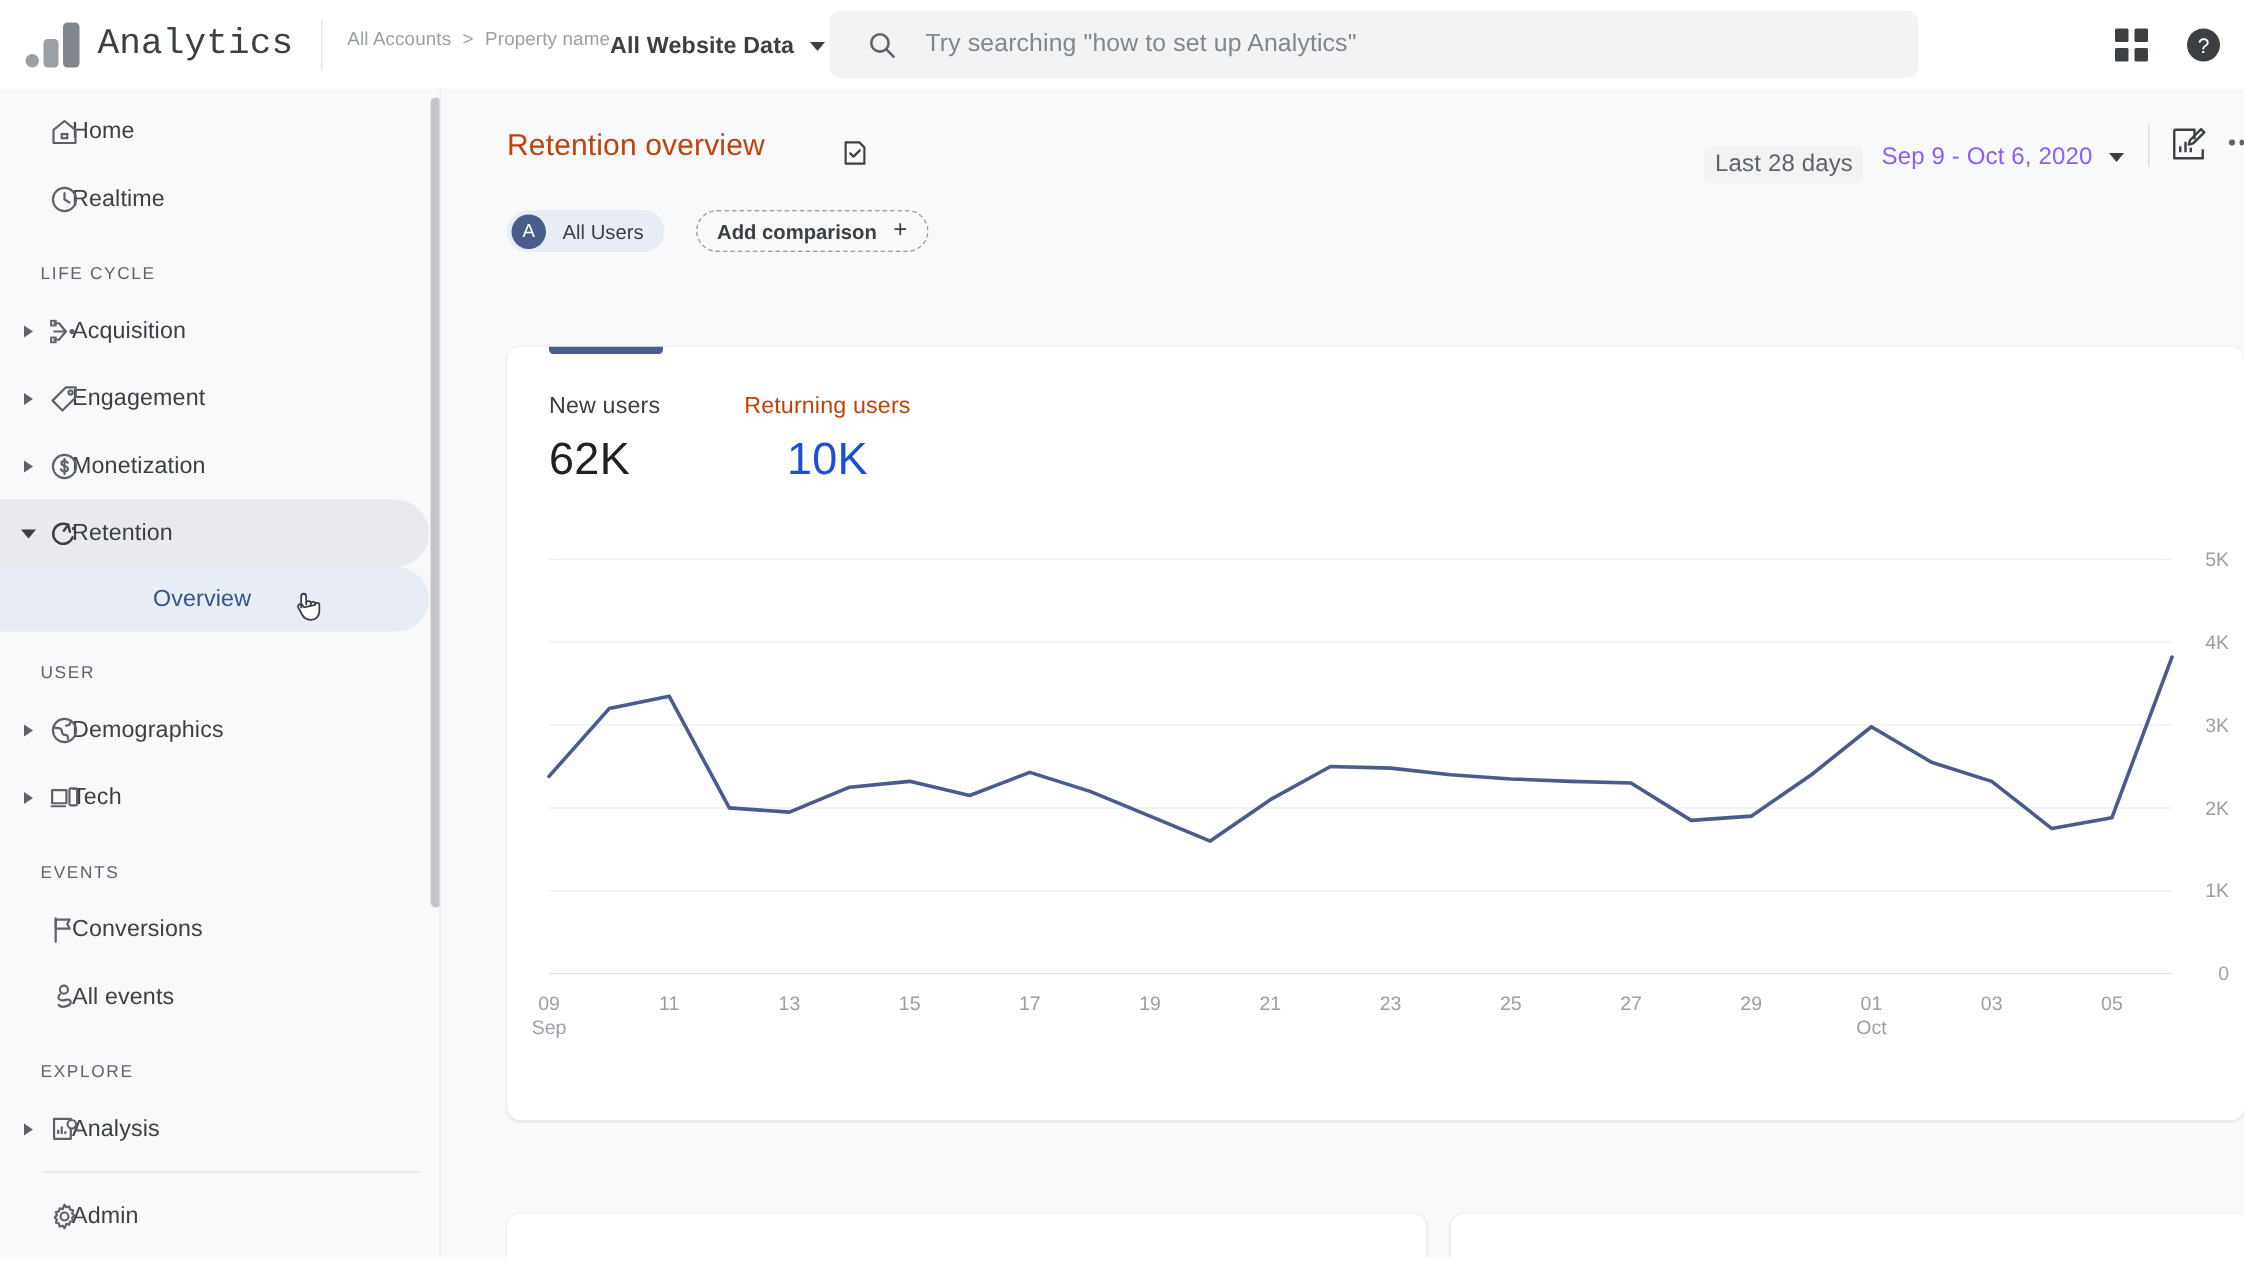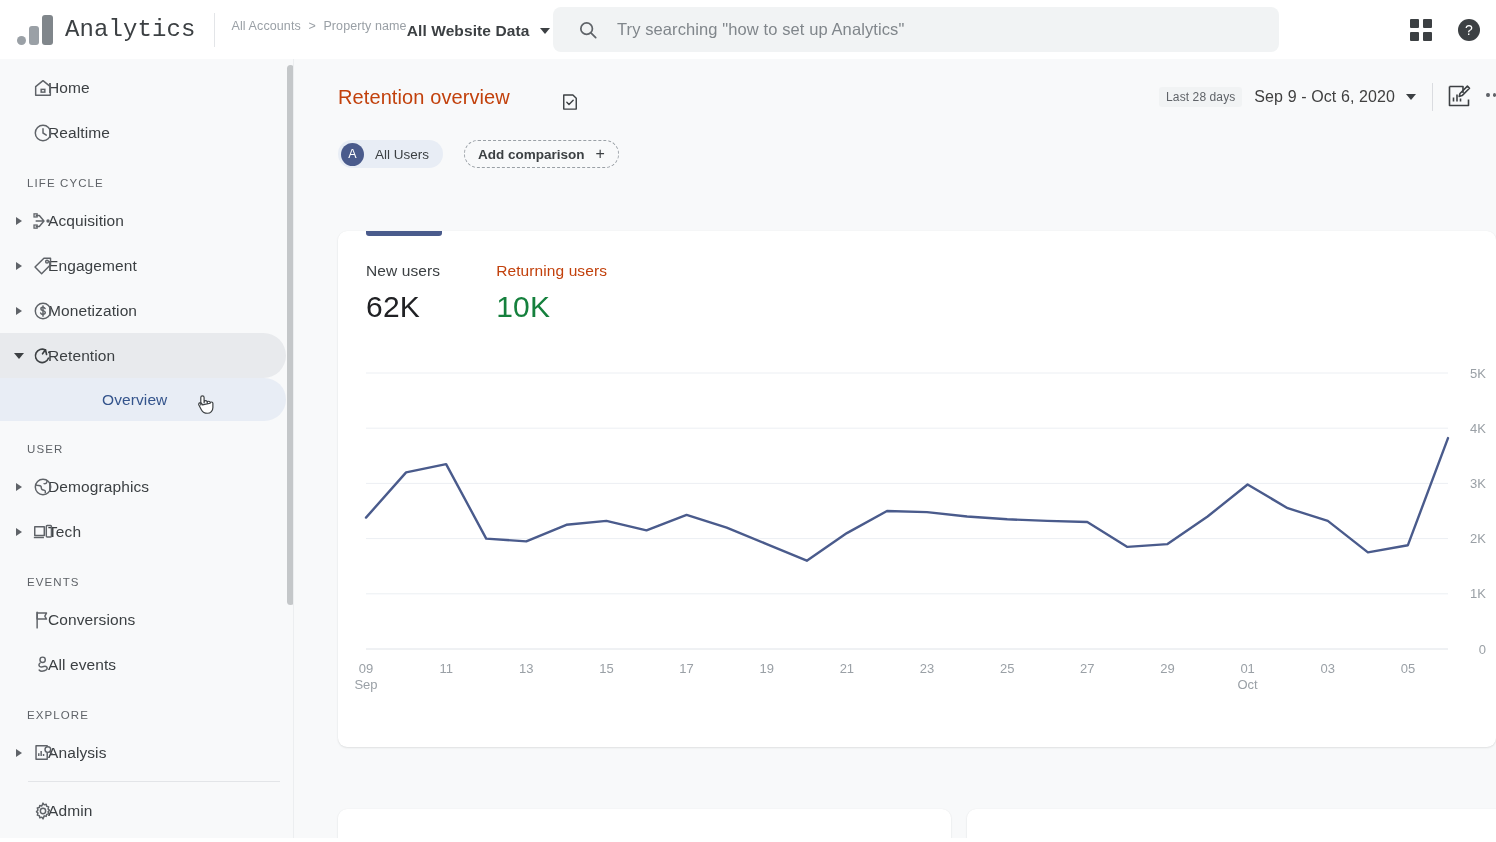--- a/index.html
+++ b/index.html
@@ -125,24 +125,24 @@
   .chip-users .ctext { margin-left: 11px; font-size: 13.5px; color: #3c4043; }
   .chip-add {
     height: 28px; border: 1.3px dashed #9aa0a6; border-radius: 16px; display: flex;
     align-items: center; padding: 0 13px; cursor: pointer; background: transparent;
   }
   .chip-add .ctext { font-size: 13.5px; color: #3c4043; font-weight: 700; }
   .chip-add .plus { margin-left: 11px; font-size: 16px; color: #3c4043; line-height: 1; }
 
   .daterange { position: absolute; right: 80px; top: 28px; display: flex; align-items: center; cursor: pointer; }
   .dr-badge {
-    background: #f1f3f4; color: #5f6368; font-size: 12px; border-radius: 3px;
-    padding: 3px 7px; letter-spacing: .1px;
-  }
-  .dr-text { margin-left: 12px; font-size: 16px; color: #404040; letter-spacing: .1px; white-space: nowrap; }
+    background: #f1f3f4; color: #5f6368; font-size: 16px; border-radius: 3px;
+    padding: 3px 7px; letter-spacing: .1px; margin-top: 11px;
+  }
+  .dr-text { margin-left: 12px; font-size: 16px; color: #8b5cf6; letter-spacing: .1px; white-space: nowrap; }
   .dr-caret {
     width: 0; height: 0; margin-left: 11px;
     border-left: 5.5px solid transparent; border-right: 5.5px solid transparent;
     border-top: 6px solid #3c4043;
   }
   .hdr-div { position: absolute; right: 63px; top: 24px; width: 1px; height: 28px; background: #dadce0; }
   .edit-chart-icon { position: absolute; right: 24px; top: 24px; width: 26px; height: 26px; cursor: pointer; }
   .hdr-dots { position: absolute; right: 0px; top: 34px; width: 10px; height: 6px; display: flex; gap: 3px; }
   .hdr-dots i { width: 4px; height: 4px; border-radius: 50%; background: #5f6368; display: block; }
 
@@ -153,21 +153,21 @@
   }
   #chart-card { left: 44px; top: 172px; width: 1158px; height: 516px; overflow: hidden; }
   .tab-underline { position: absolute; left: 28px; top: 0; width: 76px; height: 5px;
     background: #4a5b8c; border-radius: 0 0 3px 3px; }
   .metrics { position: absolute; left: 28px; top: 31px; display: flex; gap: 56px; }
   .metric .mlabel { font-size: 15.5px; letter-spacing: .1px; }
   .metric .mvalue { font-size: 30px; margin-top: 10px; letter-spacing: .2px; font-weight: 400; }
   .metric.active .mlabel { color: #3c4043; }
   .metric.active .mvalue { color: #202124; }
   .metric.dim .mlabel { color: #c2410c; }
-  .metric.dim .mvalue { color: #15803d; }
+  .metric.dim .mvalue { color: #1d4ed8; text-align: center; }
   .plot { position: absolute; left: 0; top: 120px; width: 1158px; height: 396px; }
 
   
   #cohort-retention-card { left: 44px; top: 750px; width: 613px; height: 110px; }
   #cohort-engagement-card { left: 673px; top: 750px; width: 613px; height: 110px; }
   .card-title-row { position: absolute; left: 26px; top: 31px; display: flex; align-items: center; }
   .card-title { font-size: 16px; color: #3c4043; letter-spacing: .1px; white-space: nowrap; }
   .ct-help { margin-left: 11px; width: 18px; height: 18px; }
   .bottom-fade { position: absolute; left: 0; bottom: 0; width: 1496px; height: 4px; background: #ffffff; }
 </style>

